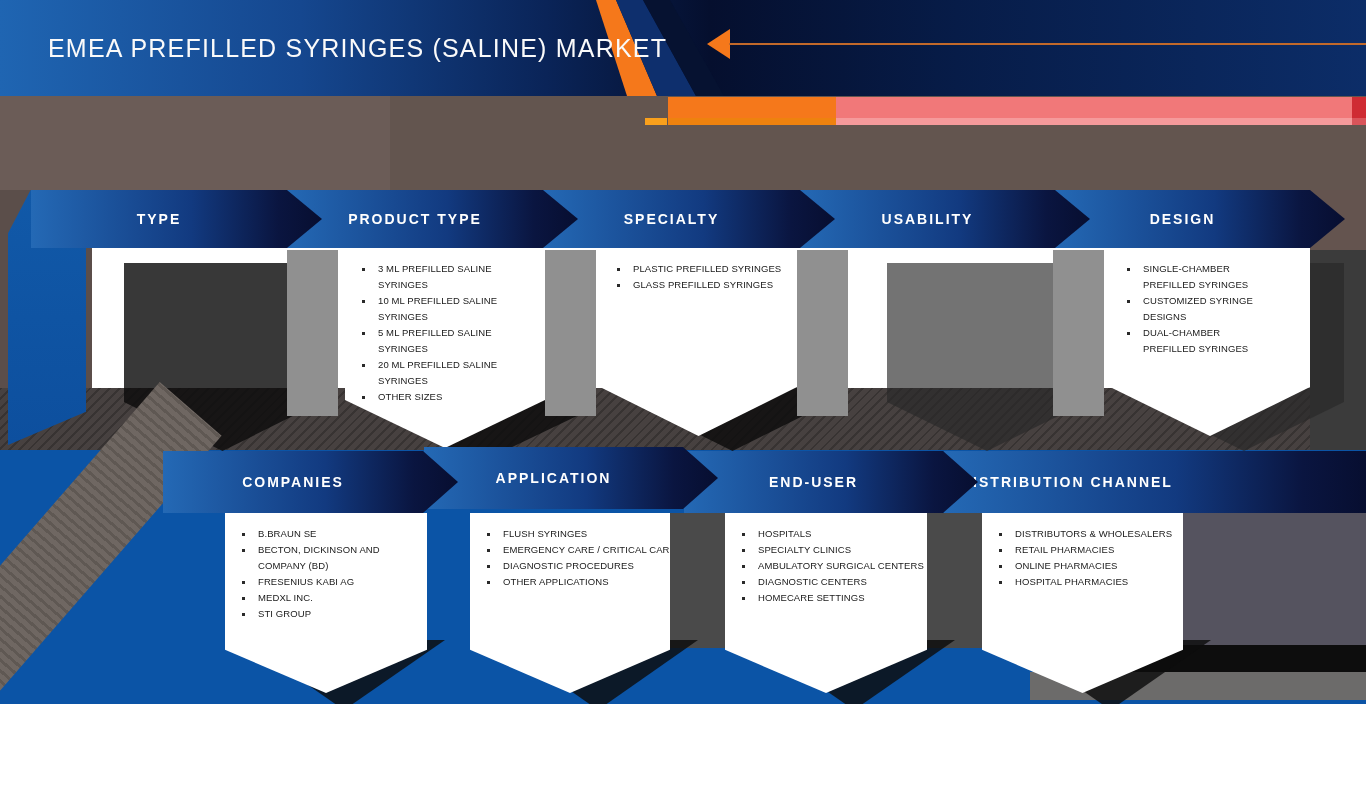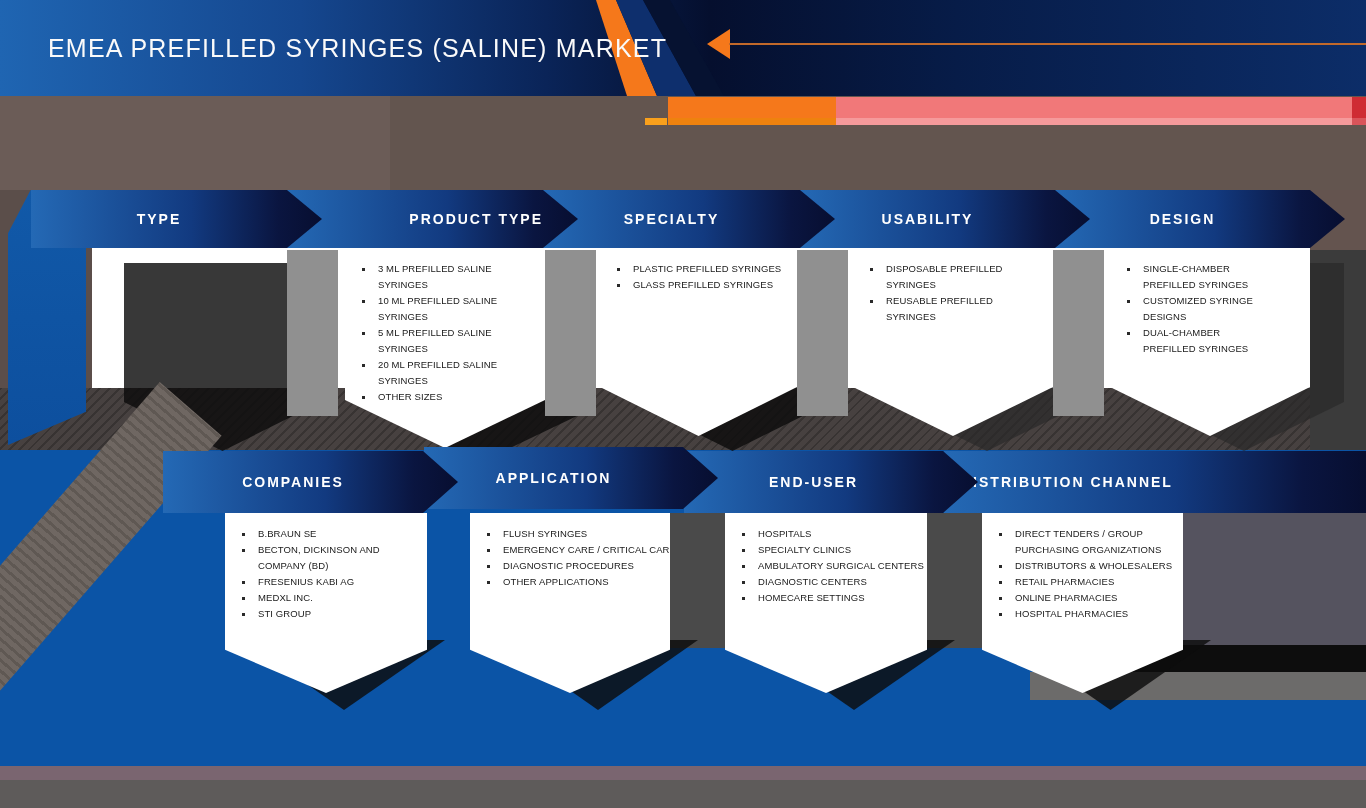--- a/index.html
+++ b/index.html
@@ -1,16 +1,16 @@
 <!DOCTYPE html>
 <html style="--accent-orange: #f5781b; --accent-salmon: #f17879; --accent-red: #cf2b33; --zone-blue: #0b54a6; --chevron-blue: #2469b5; --chevron-navy: #070e30; --box-white: #ffffff; --text-dark: #191919;"><head>
 <meta charset="utf-8">
 <style>
   html,body{margin:0;padding:0;background:#ffffff;}
-  .stage{position:relative;width:1366px;height:808px;overflow:hidden;
+  .stage{position:relative;width:1366px;height:704px;overflow:hidden;
          font-family:"Liberation Sans",sans-serif;background:#ffffff;}
   .abs{position:absolute;}
 
   
   .hdr{left:0;top:0;width:1366px;height:96px;
        background:linear-gradient(90deg,#1f65b2 0%,#15478f 22%,#0a2458 40%,#050f2e 52%,#071c48 70%,#0c2d68 100%);}
   .hdr-title{left:48px;top:0;height:96px;display:flex;align-items:center;
        color:#fafafa;font-size:25px;font-weight:500;letter-spacing:1.2px;}
   .hdr-stripe{left:0;top:0;width:1366px;height:96px;}
   .stripe-orange{clip-path:polygon(596px 0,616px 0,657px 96px,627px 96px);background:var(--accent-orange,#f5781b);}
@@ -60,21 +60,21 @@
   .strip-gray{left:0;top:780px;width:1366px;height:28px;background:#5e5b5a;z-index:9;}
 
   
   .seg-hdr{height:58px;display:flex;align-items:center;justify-content:center;
        color:#ffffff;font-size:14px;font-weight:700;letter-spacing:2px;
        background:linear-gradient(90deg,var(--chevron-blue,#2469b5) 0%,#123a80 55%,#0a1540 85%,var(--chevron-navy,#070e30) 100%);
        clip-path:polygon(0 0,calc(100% - 35px) 0,100% 50%,calc(100% - 35px) 100%,0 100%);
        padding-right:35px;box-sizing:border-box;}
   .r1h{top:190px;}
   .r1h1{left:31px;width:291px;z-index:15;}
-  .r1h2{left:287px;width:291px;z-index:14;justify-content:flex-end;}
+  .r1h2{left:287px;width:291px;z-index:14;}
   .r1h3{left:543px;width:292px;z-index:13;}
   .r1h4{left:800px;width:290px;z-index:12;justify-content:center;}
   .r1h5{left:1055px;width:290px;z-index:11;}
   .r2h{top:451px;height:62px;}
   .r2h1{left:163px;width:295px;z-index:15;}
   .r2h2{left:424px;width:294px;z-index:14;top:447px;}
   .r2h3{left:684px;width:294px;z-index:13;}
   .r2h4{left:944px;width:422px;z-index:12;clip-path:none;
         justify-content:flex-start;padding-left:17px;padding-right:0;}
 
@@ -230,32 +230,20 @@
         <li>
           <span class="blt"></span>
           <span class="it-txt">PLASTIC PREFILLED SYRINGES</span>
         </li>
         <li>
           <span class="blt"></span>
           <span class="it-txt">GLASS PREFILLED SYRINGES</span>
         </li>
       </ul>
     </div>
-  <div class="abs box r1b r1b4">
-    <ul>
-        <li>
-          <span class="blt"></span>
-          <span class="it-txt">DISPOSABLE PREFILLED SYRINGES</span>
-        </li>
-        <li>
-          <span class="blt"></span>
-          <span class="it-txt">REUSABLE PREFILLED SYRINGES</span>
-        </li>
-      </ul>
-    </div>
   <div class="abs box r1b r1b5">
     <ul>
         <li>
           <span class="blt"></span>
           <span class="it-txt">SINGLE-CHAMBER PREFILLED SYRINGES</span>
         </li>
         <li>
           <span class="blt"></span>
           <span class="it-txt">CUSTOMIZED SYRINGE DESIGNS</span>
         </li>
@@ -331,24 +319,20 @@
         <li>
           <span class="blt"></span>
           <span class="it-txt">HOMECARE SETTINGS</span>
         </li>
       </ul>
     </div>
   <div class="abs box r2b r2b4">
     <ul>
         <li>
           <span class="blt"></span>
-          <span class="it-txt">DIRECT TENDERS / GROUP PURCHASING ORGANIZATIONS</span>
-        </li>
-        <li>
-          <span class="blt"></span>
           <span class="it-txt">DISTRIBUTORS &amp; WHOLESALERS</span>
         </li>
         <li>
           <span class="blt"></span>
           <span class="it-txt">RETAIL PHARMACIES</span>
         </li>
         <li>
           <span class="blt"></span>
           <span class="it-txt">ONLINE PHARMACIES</span>
         </li>

